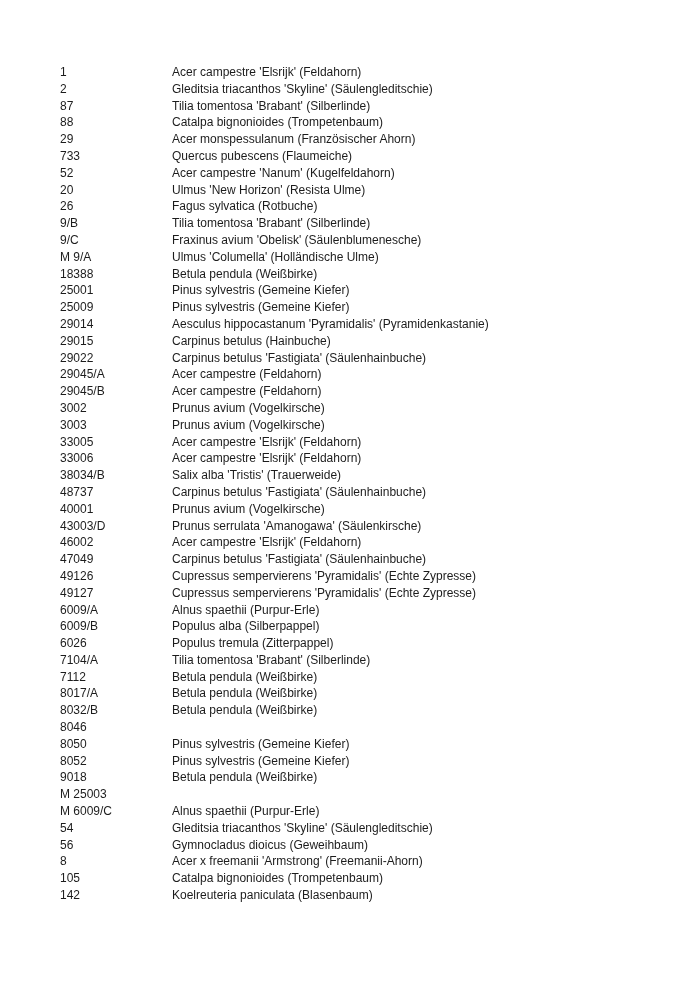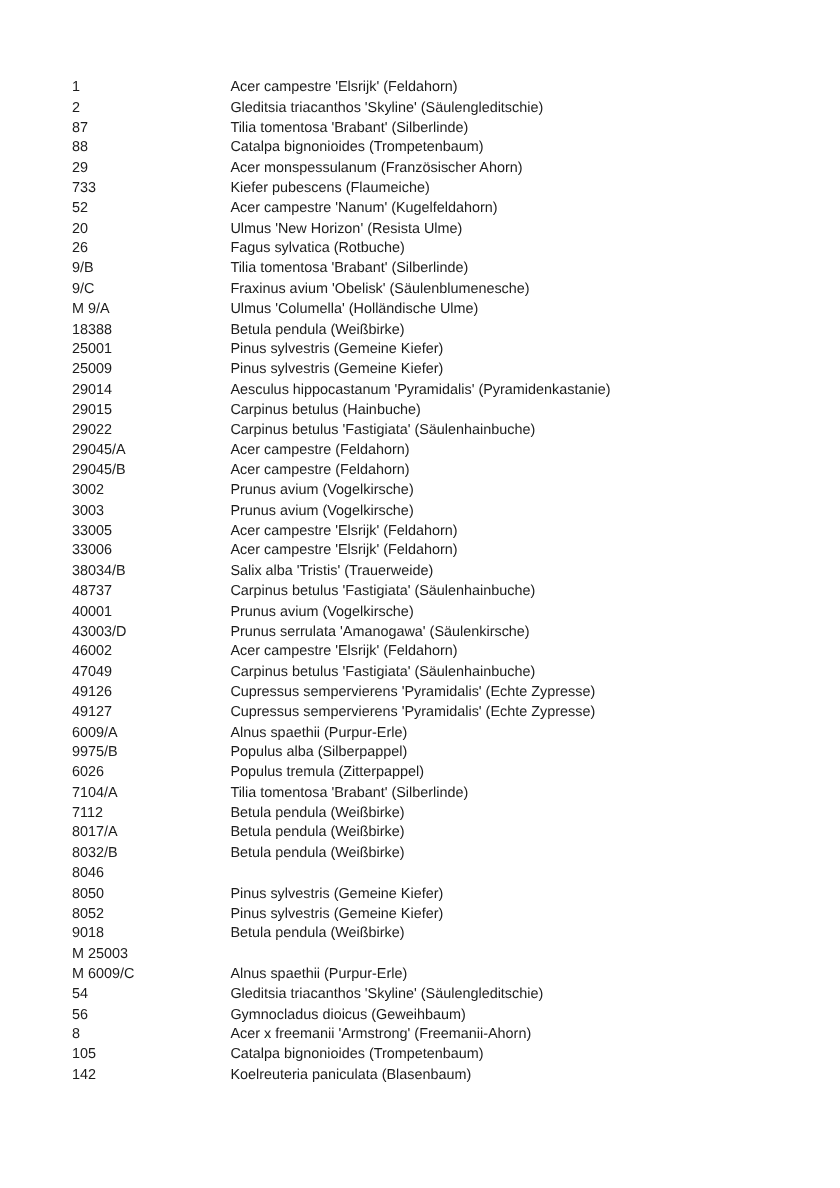--- a/index.html
+++ b/index.html
@@ -29,21 +29,20 @@
     font-size: 12px;
     color: #1c1c1c;
     white-space: nowrap;
   }
   .tree-id {
     flex: 0 0 112px;
     width: 112px;
   }
   .tree-name {
     flex: 1 1 auto;
-    margin-left: 20px;
   }
 </style>
 </head>
 <body>
 
 <div class="page">
   <div class="tree-list" id="tree-list">
   <div class="tree-row">
     <span class="tree-id">1</span>
     <span class="tree-name">Acer campestre 'Elsrijk' (Feldahorn)</span>
@@ -64,21 +63,21 @@
     <span class="tree-name">Catalpa bignonioides (Trompetenbaum)</span>
   </div>
 
   <div class="tree-row">
     <span class="tree-id">29</span>
     <span class="tree-name">Acer monspessulanum (Französischer Ahorn)</span>
   </div>
 
   <div class="tree-row">
     <span class="tree-id">733</span>
-    <span class="tree-name">Kiefer pubescens (Flaumeiche)</span>
+    <span class="tree-name">Quercus pubescens (Flaumeiche)</span>
   </div>
 
   <div class="tree-row">
     <span class="tree-id">52</span>
     <span class="tree-name">Acer campestre 'Nanum' (Kugelfeldahorn)</span>
   </div>
 
   <div class="tree-row">
     <span class="tree-id">20</span>
     <span class="tree-name">Ulmus 'New Horizon' (Resista Ulme)</span>
@@ -203,21 +202,21 @@
     <span class="tree-id">49127</span>
     <span class="tree-name">Cupressus sempervierens 'Pyramidalis' (Echte Zypresse)</span>
   </div>
 
   <div class="tree-row">
     <span class="tree-id">6009/A</span>
     <span class="tree-name">Alnus spaethii (Purpur-Erle)</span>
   </div>
 
   <div class="tree-row">
-    <span class="tree-id">9975/B</span>
+    <span class="tree-id">6009/B</span>
     <span class="tree-name">Populus alba (Silberpappel)</span>
   </div>
 
   <div class="tree-row">
     <span class="tree-id">6026</span>
     <span class="tree-name">Populus tremula (Zitterpappel)</span>
   </div>
 
   <div class="tree-row">
     <span class="tree-id">7104/A</span>

